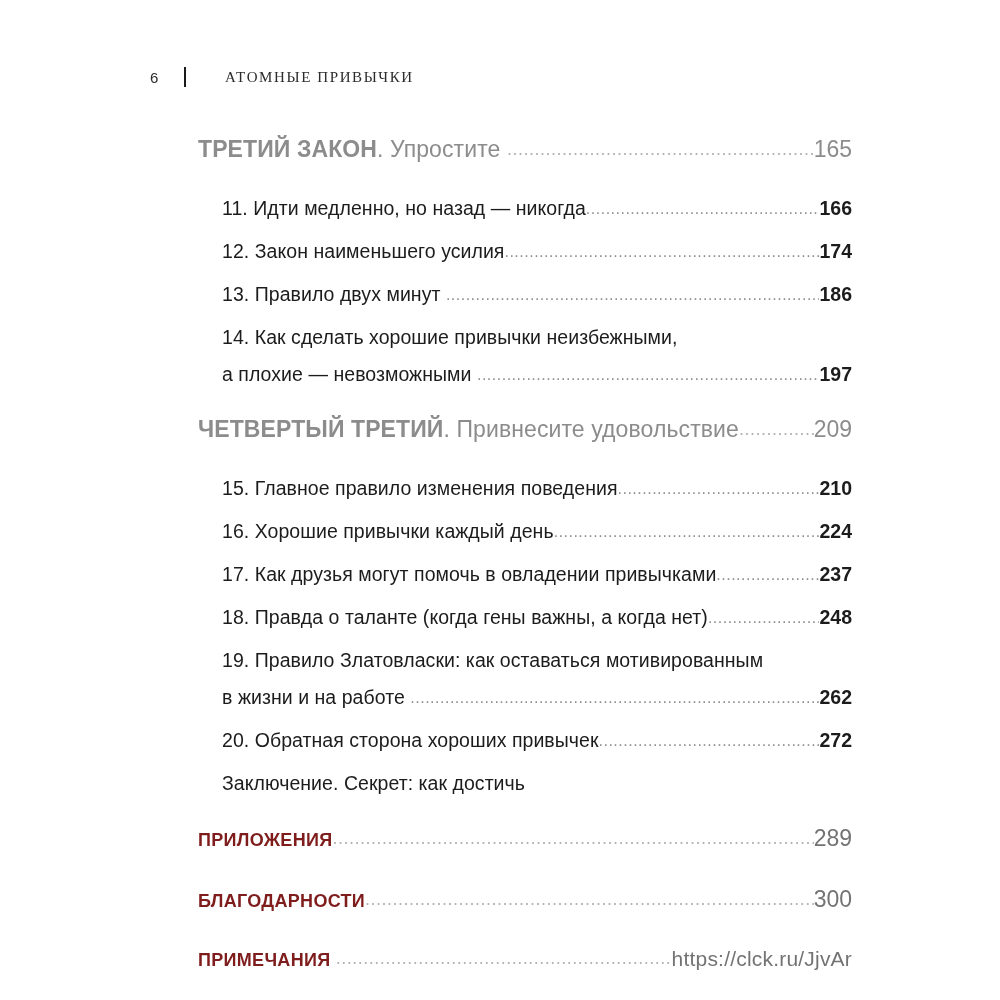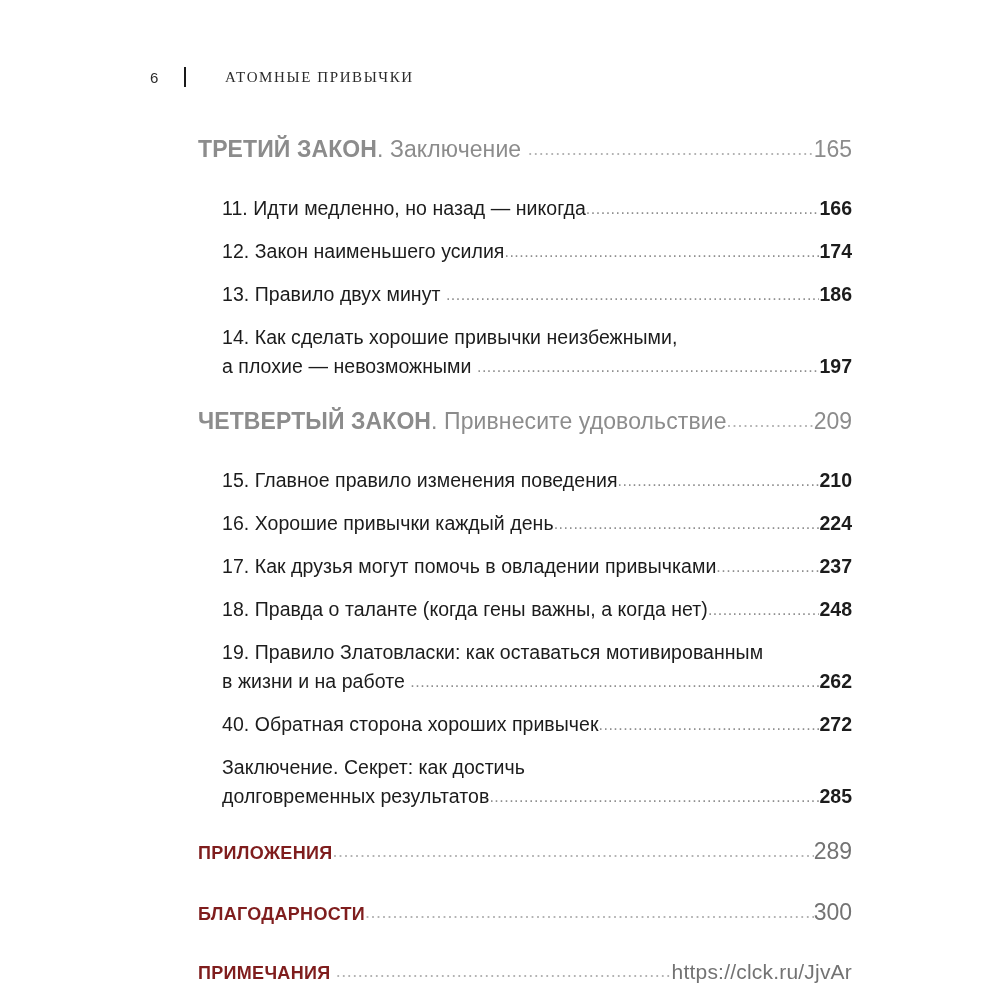--- a/index.html
+++ b/index.html
@@ -160,38 +160,38 @@
   }
   .entry.backmatter .leader {
     font-size: 18px;
     color: #b3b3b3;
     top: -2px;
   }
   .sp-20 { height: 20px; }
   .sp-30 { height: 30px; }
   .sp-34 { height: 34px; }
 
-  .line + .line { margin-top: 6px; }
+  .line + .line { margin-top: 14px; }
 </style>
 </head>
 <body>
 
 <div id="page">
 
   <div class="running-head">
     <span class="folio">6</span>
     <span class="rule"></span>
     <span class="book-title">АТОМНЫЕ ПРИВЫЧКИ</span>
   </div>
 
   <div id="toc">
 
     <div class="entry section">
       <div class="line">
-        <span class="label"><span class="strong">ТРЕТИЙ ЗАКОН</span><span>. Заключение </span></span>
+        <span class="label"><span class="strong">ТРЕТИЙ ЗАКОН</span><span>. Упростите </span></span>
         <span class="leader"></span>
         <span class="pageno">165</span>
       </div>
     </div>
 
     <div class="sp-34"></div>
 
     <div class="entry chapter">
       <div class="line">
         <span class="label">11. Идти медленно, но назад — никогда</span>
@@ -230,21 +230,21 @@
         <span class="label">а плохие — невозможными </span>
         <span class="leader"></span>
         <span class="pageno">197</span>
       </div>
     </div>
 
     <div class="sp-30"></div>
 
     <div class="entry section">
       <div class="line">
-        <span class="label"><span class="strong">ЧЕТВЕРТЫЙ ЗАКОН</span><span>. Привнесите удовольствие</span></span>
+        <span class="label"><span class="strong">ЧЕТВЕРТЫЙ ТРЕТИЙ</span><span>. Привнесите удовольствие</span></span>
         <span class="leader"></span>
         <span class="pageno">209</span>
       </div>
     </div>
 
     <div class="sp-34"></div>
 
     <div class="entry chapter">
       <div class="line">
         <span class="label">15. Главное правило изменения поведения</span>
@@ -293,37 +293,32 @@
         <span class="label">в жизни и на работе </span>
         <span class="leader"></span>
         <span class="pageno">262</span>
       </div>
     </div>
 
     <div class="sp-20"></div>
 
     <div class="entry chapter">
       <div class="line">
-        <span class="label">40. Обратная сторона хороших привычек</span>
+        <span class="label">20. Обратная сторона хороших привычек</span>
         <span class="leader"></span>
         <span class="pageno">272</span>
       </div>
     </div>
 
     <div class="sp-20"></div>
 
     <div class="entry chapter">
       <div class="line plain">
         <span class="label">Заключение. Секрет: как достичь</span>
       </div>
-      <div class="line">
-        <span class="label">долговременных результатов</span>
-        <span class="leader"></span>
-        <span class="pageno">285</span>
-      </div>
     </div>
 
     <div class="sp-30"></div>
 
     <div class="entry backmatter">
       <div class="line">
         <span class="label">ПРИЛОЖЕНИЯ</span>
         <span class="leader"></span>
         <span class="pageno">289</span>
       </div>

